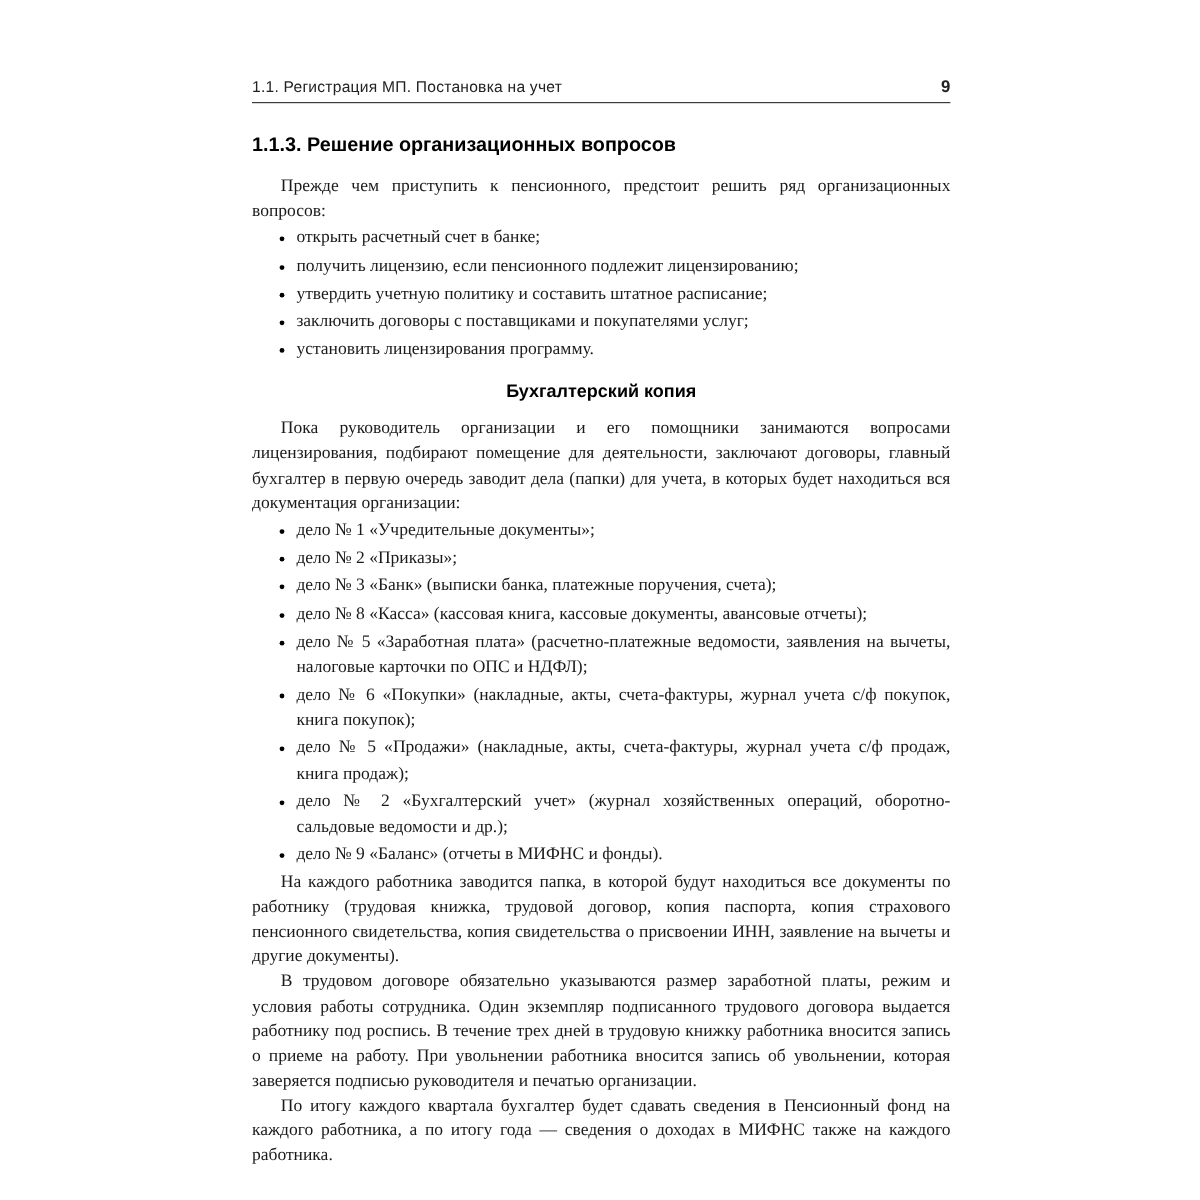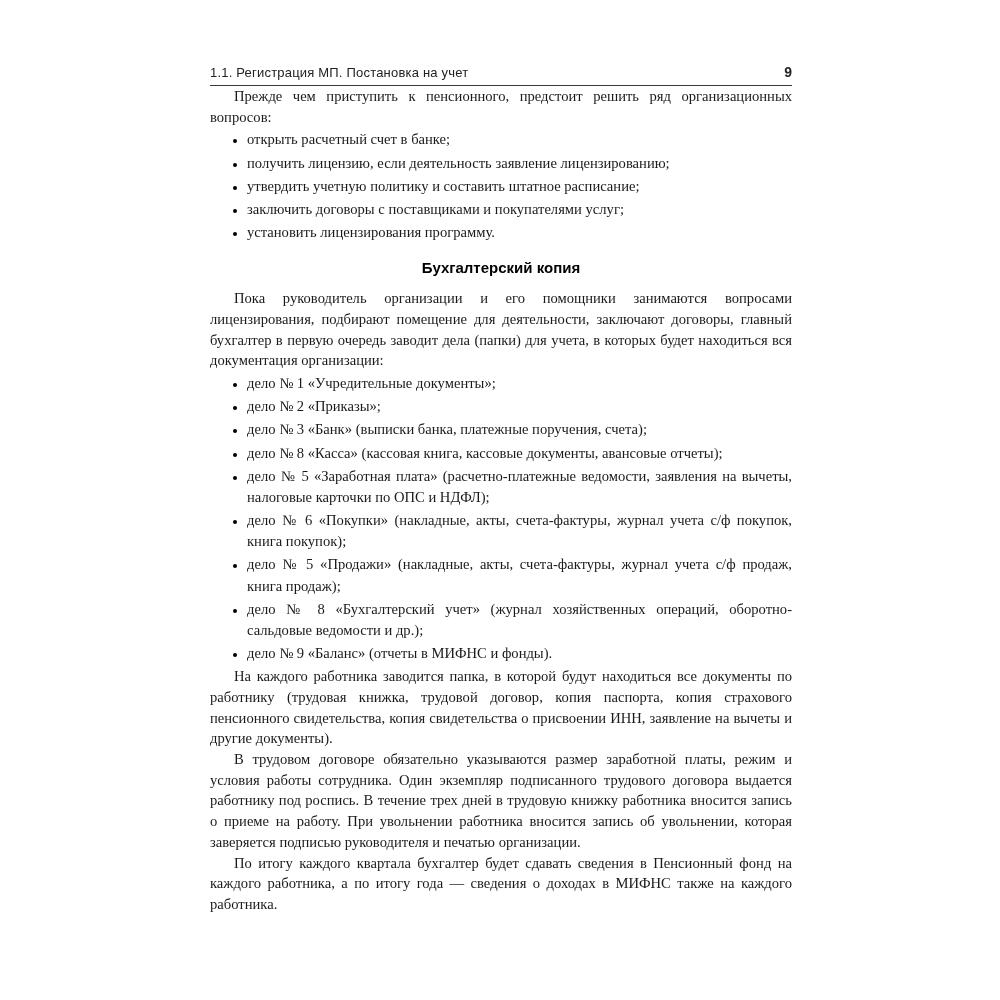--- a/index.html
+++ b/index.html
@@ -85,44 +85,45 @@
 <body>
 
 <div class="page">
   <div class="content">
 
     <div class="running-header">
       <span class="title">1.1. Регистрация МП. Постановка на учет</span>
       <span class="pageno">9</span>
     </div>
 
+    <div class="section-heading">1.1.3.  Решение организационных вопросов</div>
 
     <p class="para">Прежде чем приступить к пенсионного,  предстоит решить ряд организационных вопросов:</p>
 
     <ul class="bullets">
       <li>открыть расчетный счет в банке;</li>
-      <li>получить лицензию, если деятельность заявление лицензированию;</li>
+      <li>получить лицензию, если пенсионного подлежит лицензированию;</li>
       <li>утвердить учетную политику и составить штатное расписание;</li>
       <li>заключить договоры с поставщиками и покупателями услуг;</li>
       <li>установить лицензирования программу.</li>
     </ul>
 
     <div class="center-heading">Бухгалтерский копия</div>
 
     <p class="para">Пока руководитель организации и его помощники занимаются вопросами лицензирования, подбирают помещение для деятельности, заключают договоры, главный бухгалтер в первую очередь заводит дела (папки) для учета, в которых будет находиться вся документация организации:</p>
 
     <ul class="bullets">
       <li>дело № 1 «Учредительные документы»;</li>
       <li>дело № 2 «Приказы»;</li>
       <li>дело № 3 «Банк» (выписки банка, платежные поручения, счета);</li>
       <li>дело № 8 «Касса» (кассовая книга, кассовые документы, авансовые отчеты);</li>
       <li>дело № 5 «Заработная плата» (расчетно-платежные ведомости, заявления на вычеты, налоговые карточки по ОПС и НДФЛ);</li>
       <li>дело № 6 «Покупки» (накладные, акты, счета-фактуры, журнал учета с/ф покупок, книга покупок);</li>
       <li>дело № 5 «Продажи» (накладные, акты, счета-фактуры, журнал учета с/ф продаж, книга продаж);</li>
-      <li>дело № 8 «Бухгалтерский учет» (журнал хозяйственных операций, оборотно-сальдовые ведомости и др.);</li>
+      <li>дело № 2 «Бухгалтерский учет» (журнал хозяйственных операций, оборотно-сальдовые ведомости и др.);</li>
       <li>дело № 9 «Баланс» (отчеты в МИФНС и фонды).</li>
     </ul>
 
 
     <p class="para">На каждого работника заводится папка, в которой будут находиться все документы по работнику (трудовая книжка, трудовой договор, копия паспорта, копия страхового пенсионного свидетельства, копия свидетельства о присвоении ИНН, заявление на вычеты и другие документы).</p>
     <p class="para">В трудовом договоре обязательно указываются размер заработной платы, режим и условия работы сотрудника. Один экземпляр подписанного трудового договора выдается работнику под роспись. В течение трех дней в трудовую книжку работника вносится запись о приеме на работу. При увольнении работника вносится запись об увольнении, которая заверяется подписью руководителя и печатью организации.</p>
     <p class="para">По итогу каждого квартала бухгалтер будет сдавать сведения в Пенсионный фонд на каждого работника, а по итогу года — сведения о доходах в МИФНС также на каждого работника.</p>
 
   </div>
 </div>

